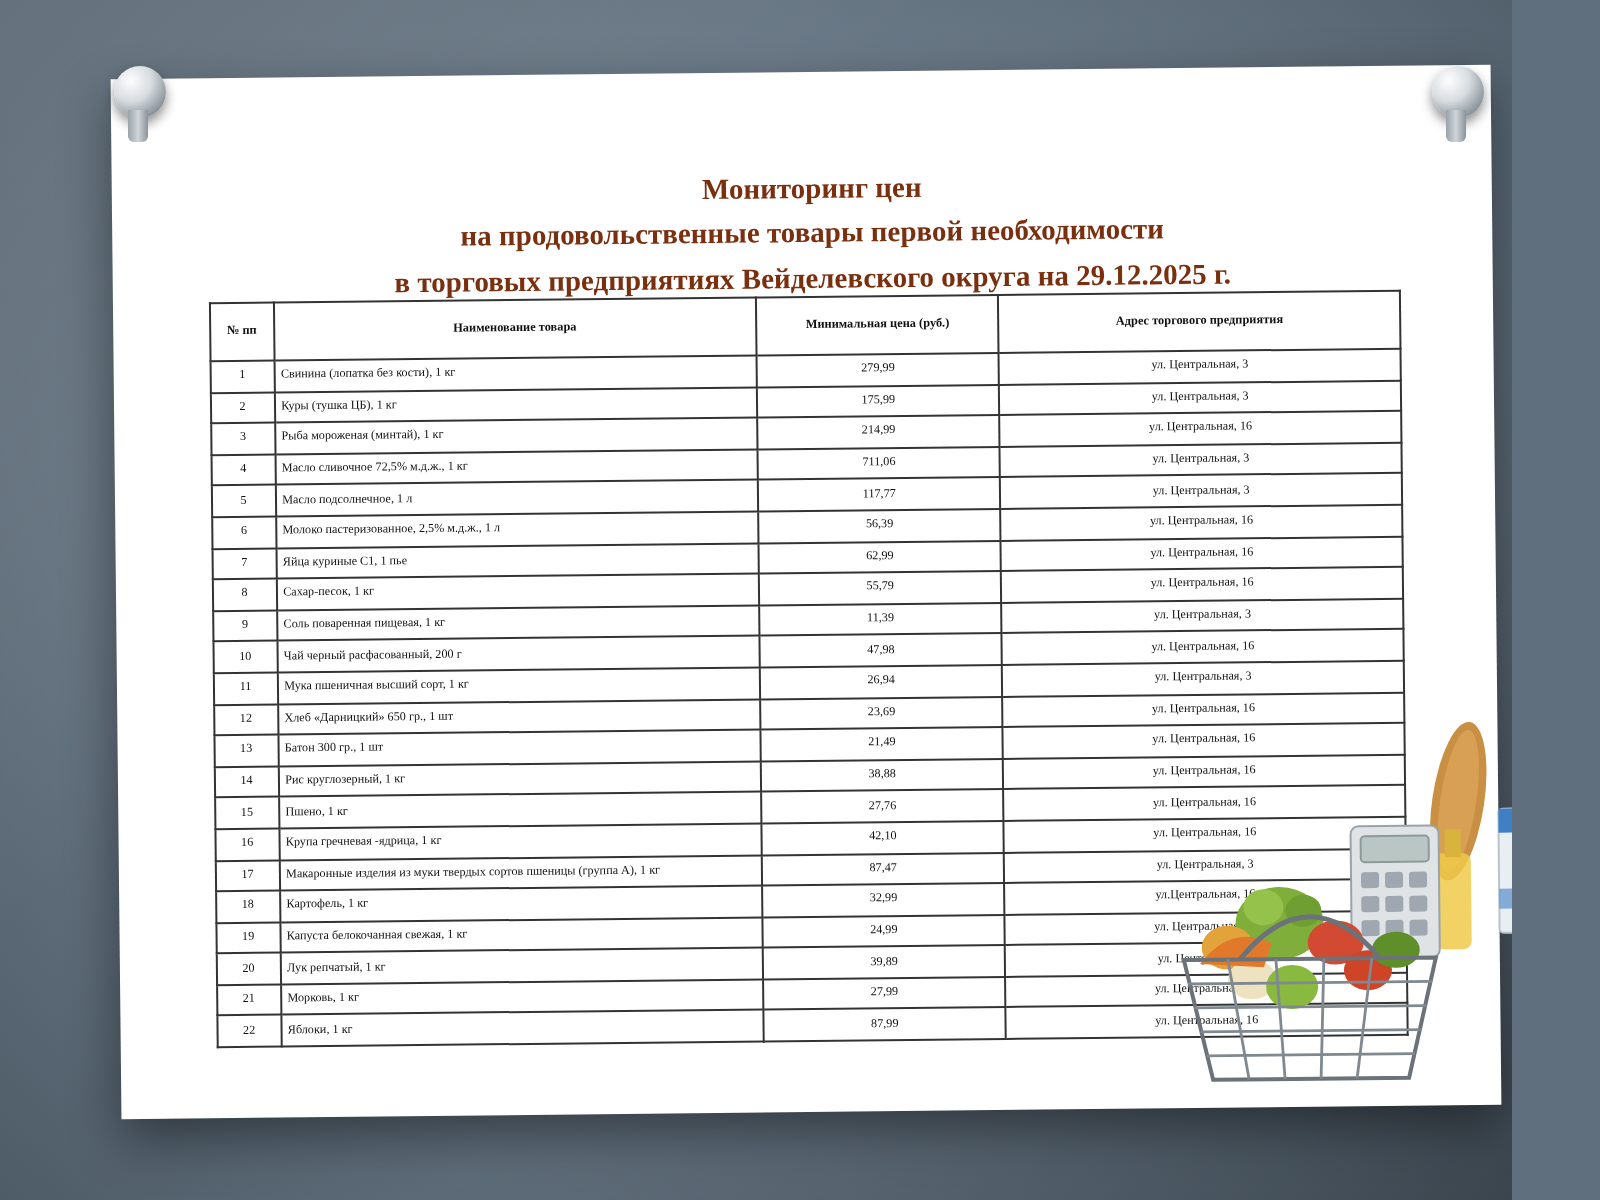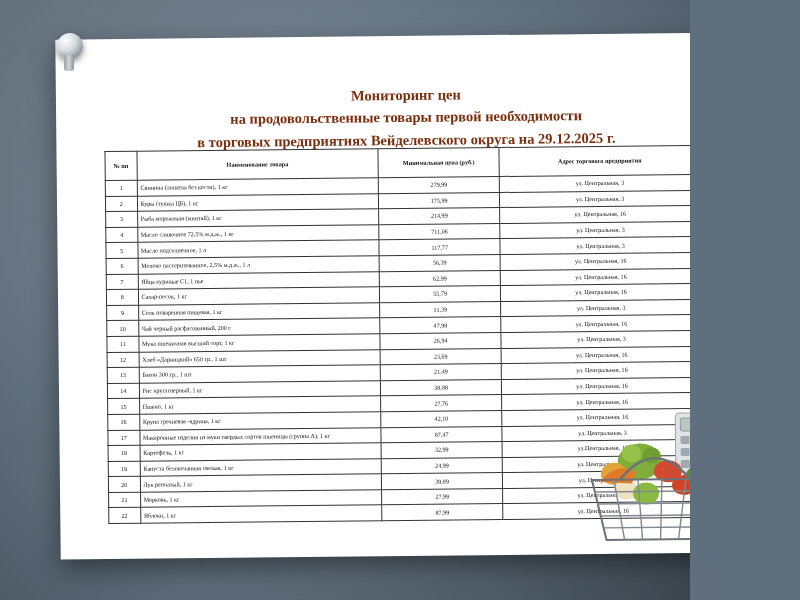--- a/index.html
+++ b/index.html
@@ -8,21 +8,21 @@
   }
   body {
     width: 800px;
     height: 600px;
     overflow: hidden;
     font-family: "Liberation Serif", serif;
     background: #5f6f7e;
   }
   .slide {
     position: relative;
-    width: 690px;
+    width: 756px;
     height: 600px;
     background:
       radial-gradient(ellipse at 50% 45%, #8a99a6 0%, #6e7d8b 45%, #4e5c68 100%);
     overflow: hidden;
   }
   
   .slide:before {
     content: "";
     position: absolute;
     inset: 0;

